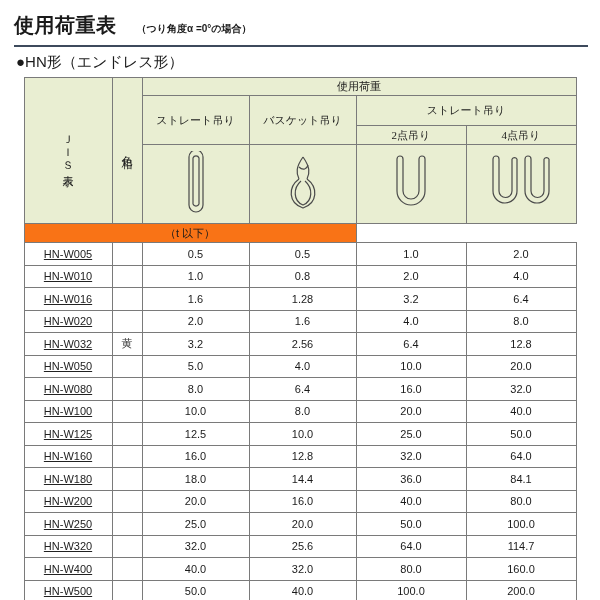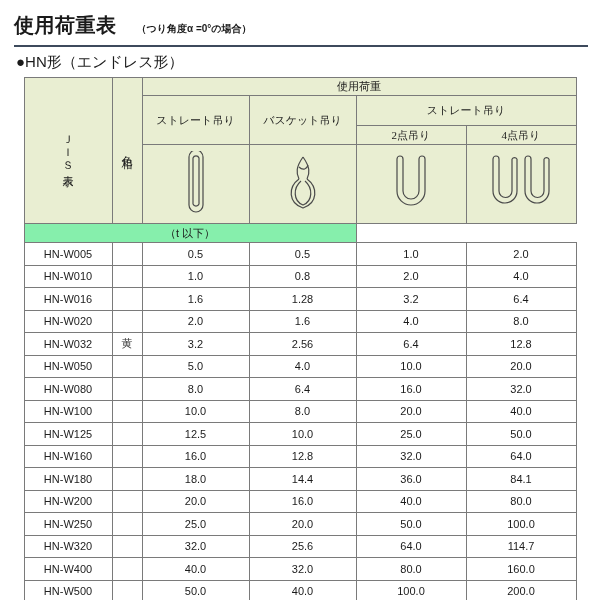--- a/index.html
+++ b/index.html
@@ -53,21 +53,21 @@
     font-size: 11px;
     text-align: center;
     vertical-align: middle;
     padding: 0;
   }
   .hdr { background: #e9eed2; }
   .hdr-top { height: 18px; font-size: 12.5px; }
   .hdr-mid { height: 30px; font-size: 11px; line-height: 13px; }
   .hdr-sub { height: 19px; font-size: 11px; font-family: Liberation Serif, serif; }
   .hdr-pic { height: 78px; background: #e9eed2; }
-  .unit-row td { height: 19px; background: #86efac; font-size: 11px; }
+  .unit-row td { height: 19px; background: #f97316; font-size: 11px; }
 
   .col-jis { width: 88px; }
   .col-color { width: 30px; }
   .col-val { width: 107px; }
   .col-val2 { width: 110px; }
 
   .jis-vert {
     background: #e9eed2;
     font-size: 11px;
     line-height: 16px;
@@ -77,21 +77,21 @@
     writing-mode: vertical-rl;
     text-orientation: upright;
     margin: 0 auto;
     letter-spacing: 2px;
     height: 100px;
     display: inline-block;
   }
 
   
   .drow td { height: 22.5px; background: #ffffff; }
-  .jis-cell { font-size: 10.5px; color: #222; }
+  .jis-cell { font-size: 10.5px; color: #222; text-decoration: underline; }
   .color-cell { font-size: 11px; color: #ffffff; font-weight: bold; }
   .num-cell { font-size: 12px; }
 
   
   .c-gray   { background: #9a9a9a; }
   .c-purple { background: #a87fc0; }
   .c-blue   { background: #4f7fc8; }
   .c-green  { background: #54b878; }
   .c-yellow { background: #efe34a; color: #333 !important; }
   .c-red    { background: #e8403a; }

